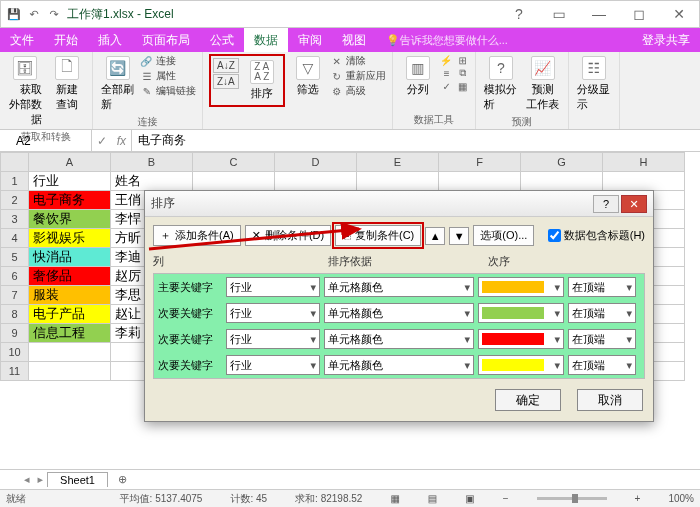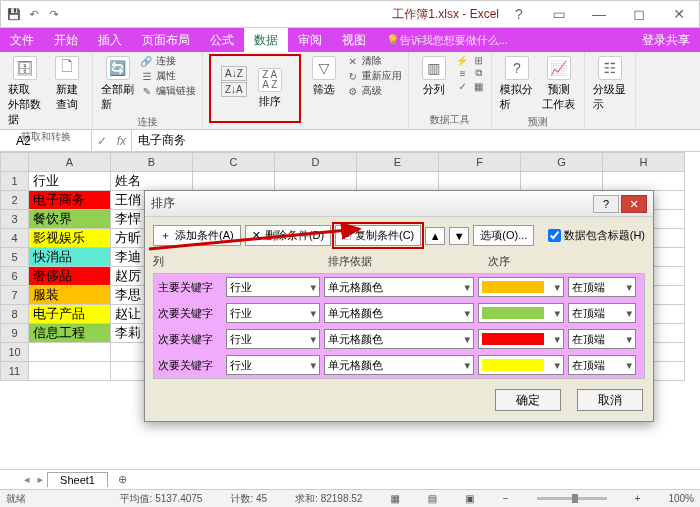--- a/index.html
+++ b/index.html
@@ -2,39 +2,39 @@
 <html><head>
 <meta charset="utf-8">
 <style>
 * { box-sizing: border-box; margin: 0; padding: 0; font-family: "Microsoft YaHei", sans-serif; }
 body { width: 700px; height: 507px; background: #fff; overflow: hidden; position: relative; font-size: 11px; }
 
 
 .titlebar { height: 28px; background: #fff; display: flex; align-items: center; border: 1px solid #ccc; }
 .titlebar .quick { display: flex; gap: 6px; padding: 0 6px; }
 .titlebar .qicon { width: 14px; height: 14px; color: #666; display:flex; align-items:center; justify-content:center; }
-.titlebar .title { flex: 1; text-align: right; color: #7f1d1d; font-size: 12px; }
+.titlebar .title { flex: 1; text-align: left; color: #14532d; font-size: 12px; }
 .titlebar .winbtns { display: flex; }
 .titlebar .wbtn { width: 40px; text-align: center; color: #666; font-size: 14px; }
 
 
 .ribbontabs { height: 24px; background: #d946ef; display: flex; align-items: stretch; color: #fff; font-size: 12px; }
 .ribbontabs .tab { padding: 0 10px; display: flex; align-items: center; cursor: pointer; }
 .ribbontabs .tab.active { background: #fff; color: #217346; }
 .ribbontabs .tell { flex: 1; padding: 0 10px; display: flex; align-items: center; opacity: .8; font-size: 11px; }
 .ribbontabs .right { display: flex; align-items: center; gap: 0; padding: 0 10px; }
 
 
 .ribbon { height: 78px; background: #f1f1f1; border-bottom: 1px solid #ccc; display: flex; font-size: 11px; }
 .group { border-right: 1px solid #ddd; padding: 2px 6px; display: flex; flex-direction: column; }
 .group .items { flex: 1; display: flex; align-items: flex-start; gap: 4px; }
 .group .label { text-align: center; color: #666; font-size: 10px; padding-top: 1px; }
 .bigbtn { display: flex; flex-direction: column; align-items: center; justify-content: center; width: 38px; padding: 2px; }
 .bigbtn .bicon { width: 24px; height: 24px; background: #fff; border: 1px solid #ccc; border-radius: 2px; margin-bottom: 2px; display:flex; align-items:center; justify-content:center; font-size: 14px; color:#666; }
-.sortgroup { border: 2px solid #c00; padding: 10px; }
+.sortgroup { border: 2px solid #c00; padding: 2px; }
 .smallstack { display: flex; flex-direction: column; gap: 1px; font-size: 10px; color:#444; }
 .smallstack span { display: flex; align-items: center; gap: 3px; }
 .smallstack .sicon { width: 12px; height: 12px; display:inline-flex; align-items:center; justify-content:center; color:#666; }
 
 
 .fxbar { height: 22px; display: flex; border-bottom: 1px solid #ccc; font-size: 12px; }
 .namebox { width: 92px; border-right: 1px solid #ccc; padding: 0 16px; display: flex; align-items: center; }
 .fx { width: 40px; border-right: 1px solid #ccc; display: flex; align-items: center; justify-content: space-around; color:#888; }
 .formula { flex: 1; padding: 0 6px; display: flex; align-items: center; }
 
@@ -71,21 +71,21 @@
 .dlg-toolbar { padding: 8px; display:flex; gap:4px; align-items:center; }
 .dlg-toolbar .tb { border:1px solid #999; background:#fdfdfd; padding: 2px 6px; display:flex; align-items:center; gap:4px; font-size:11px; }
 .dlg-toolbar .tb.hl { outline: 2px solid #c00; outline-offset: 1px; }
 .dlg-toolbar .arrow { width: 20px; justify-content:center; }
 .dlg-toolbar .cb { display:flex; align-items:center; gap:3px; font-size:11px; margin-left:auto; }
 .dlg-toolbar input[type=checkbox]{ width:13px; height:13px; }
 
 .dlg-head { display:flex; padding: 0 8px 4px; font-size:11px; color:#333; }
 .dlg-head .h1 { width: 168px; } .dlg-head .h2 { width: 160px; margin-left: 7px; } .dlg-head .h3 { flex:1; }
 
-.dlg-rows { border:1px solid #bbb; margin: 0 8px; background:#f0abfc; }
+.dlg-rows { border:1px solid #bbb; margin: 0 8px; background:#86efac; }
 .drow { display:flex; align-items:center; padding: 3px 4px; gap:4px; }
 .drow .lbl { width: 64px; font-size: 11px; }
 .drow select, .fakesel { height: 20px; border:1px solid #888; font-size:11px; background:#fff; }
 .fakesel { display:flex; align-items:center; padding:0 3px; position:relative; }
 .fakesel::after { content:'▾'; position:absolute; right:3px; color:#555; }
 .sel1 { width: 94px; } .sel2 { width: 150px; } .sel3 { width: 86px; } .sel4 { width: 68px; }
 .swatch { width: 62px; height: 12px; }
 .sw-orange{ background:#ffc000; } .sw-green{ background:#92d050; } .sw-red{ background:#ff0000; } .sw-yellow{ background:#ffff00; }
 
 .dlg-foot { display:flex; justify-content:flex-end; gap:16px; padding:10px; }
@@ -128,21 +128,21 @@
     <span>登录</span>
     <span>共享</span>
   </div>
 </div>
 
 <div class="ribbon">
   <div class="group">
     <div class="items">
       <div class="bigbtn">
           <div class="bicon">🗄</div>
-          <span style="white-space:pre-line;text-align:left">获取
+          <span style="white-space:pre-line;text-align:right">获取
 外部数据</span>
         </div>
       <div class="bigbtn">
           <div class="bicon">🗋</div>
           <span style="white-space:pre-line;text-align:center">新建
 查询</span>
         </div>
     </div>
     <div class="label">获取和转换</div>
   </div>

